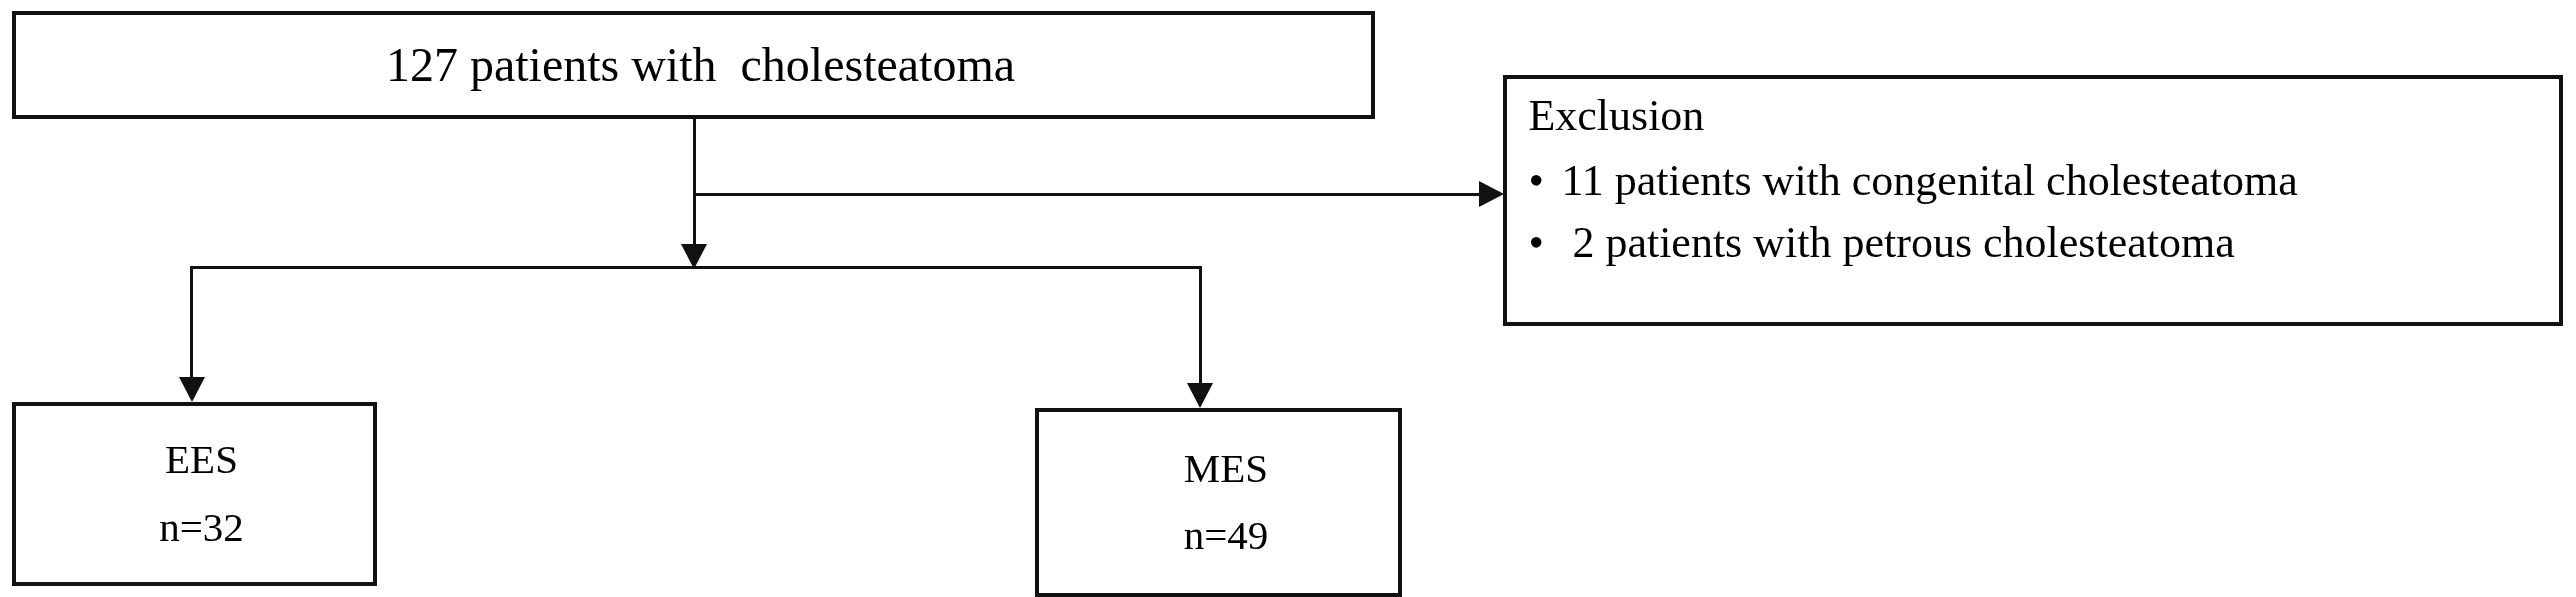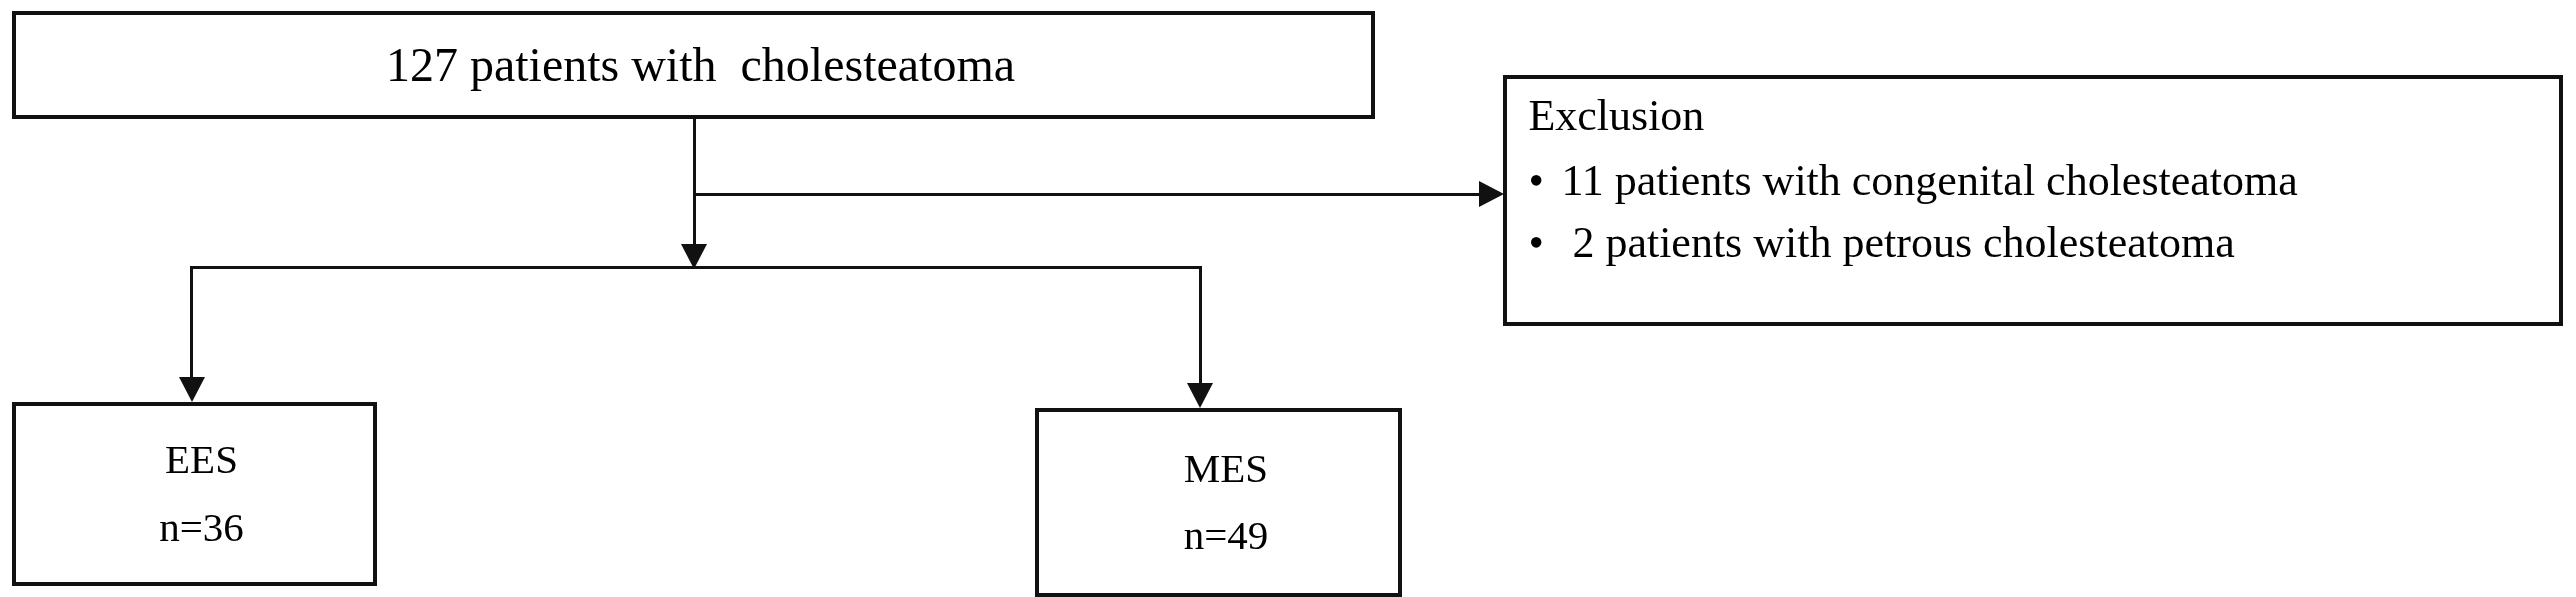--- a/index.html
+++ b/index.html
@@ -154,21 +154,21 @@
     </div>
 
     <div class="excl-item">
       <span class="excl-bullet">•</span>
       <span class="excl-text"> 2 patients with petrous cholesteatoma</span>
     </div>
   </div>
 
   <div class="node center" id="node-ees">
     <span class="node-line line-1">EES</span>
-    <span class="node-line line-2">n=36</span>
+    <span class="node-line line-2">n=32</span>
   </div>
 
   <div class="node center" id="node-mes">
     <span class="node-line line-1">MES</span>
     <span class="node-line line-2">n=49</span>
   </div>
 
   <div class="conn v-line" id="stem-main"></div>
   <div class="conn h-line" id="branch-exclusion"></div>
   <div class="conn h-line" id="distributor"></div>

